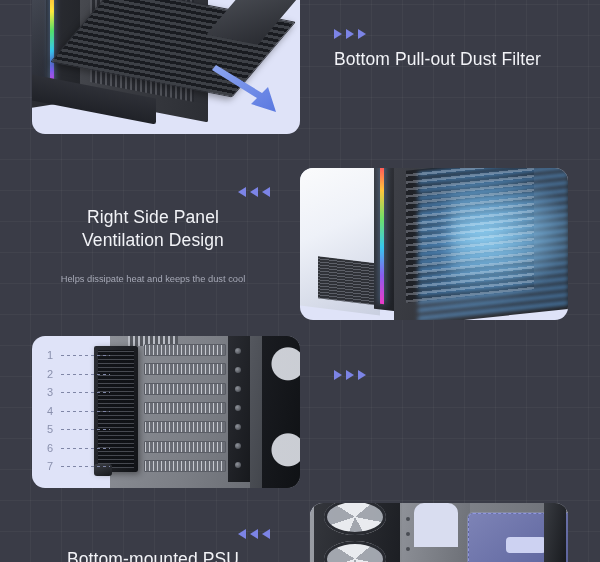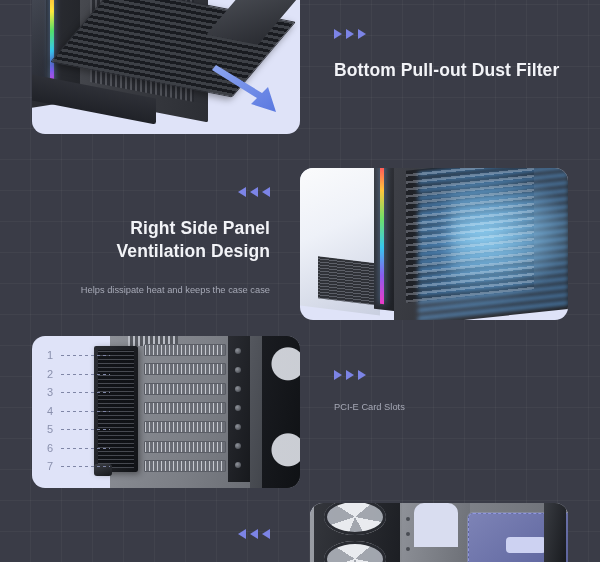--- a/index.html
+++ b/index.html
@@ -35,42 +35,42 @@
   
   .textblock { position:absolute; }
   .arrows { display:flex; gap:4px; height:11px; align-items:center; }
   .arrows.left { justify-content:flex-end; }
   .tri { width:0; height:0; border-top:5.5px solid transparent; border-bottom:5.5px solid transparent; }
   .tri.right { border-left:8px solid #7c84e6; }
   .tri.left  { border-right:8px solid #7c84e6; }
   .title {
     color:#f2f3f7;
     font-size:17.5px;
-    font-weight:700;
+    font-weight:400;
     letter-spacing:0.1px;
     line-height:1.32;
-    margin-top:20px;
+    margin-top:9px;
     white-space:pre-line;
   }
   .bignum {
     color:#f2f3f7;
     font-size:22px;
     font-weight:400;
     letter-spacing:0.3px;
     margin-top:13px;
   }
   .desc {
     color:#a6a9b6;
     font-size:9.3px;
     font-weight:400;
     line-height:1.62;
     margin-top:20px;
     white-space:pre-line;
   }
-  .ta-right { text-align:right; }
+  .ta-right { text-align:center; }
   .ta-left  { text-align:left; }
 
   
   .p1-case-body {
     position:absolute; left:48px; top:-34px; width:128px; height:158px;
     background:linear-gradient(100deg,#4a4c52 0%,#3a3c42 40%,#2c2e34 100%);
     transform: skewY(11deg);
     border-radius:2px;
   }
   .p1-case-vents {
@@ -338,21 +338,21 @@
   </div>
 
   <div class="textblock ta-right" style="left:36px; top:186px; width:234px;">
     <div class="arrows left">
       <span class="tri left"></span>
       <span class="tri left"></span>
       <span class="tri left"></span>
     </div>
     <div class="title">Right Side Panel
 Ventilation Design</div>
-    <div class="desc">Helps dissipate heat and keeps the case case</div>
+    <div class="desc">Helps dissipate heat and keeps the dust cool</div>
   </div>
 
   <div class="panel" style="left:32px; top:336px; width:268px; height:152px;">
     <div class="panel-inner">
       <div class="p3-interior"></div>
       <div class="p3-topvent"></div>
       <div class="p3-gpu"></div>
       <div class="p3-gpu-fins"></div>
       <div class="p3-brackets">
         <div class="p3-bracket"></div>
@@ -409,21 +409,20 @@
       </div>
     </div>
   </div>
 
   <div class="textblock ta-left" style="left:334px; top:369px; width:220px;">
     <div class="arrows">
       <span class="tri right"></span>
       <span class="tri right"></span>
       <span class="tri right"></span>
     </div>
-    <div class="desc">PCI-E Card Slots</div>
   </div>
 
   <div class="panel" style="left:310px; top:503px; width:258px; height:132px;">
     <div class="panel-inner">
       <div class="p4-body"></div>
       <div class="p4-fancol"></div>
       <div class="p4-fan f1"></div>
       <div class="p4-fan f2"></div>
       <div class="p4-mid"></div>
       <div class="p4-cutout"></div>

